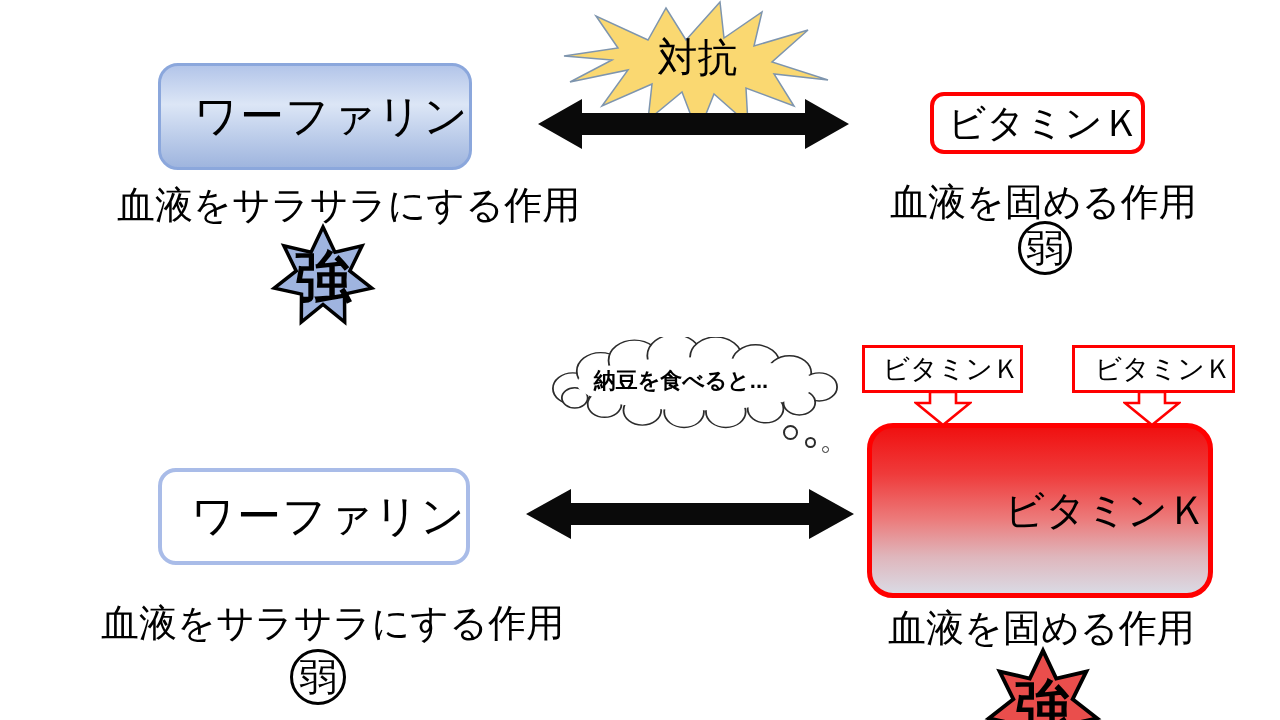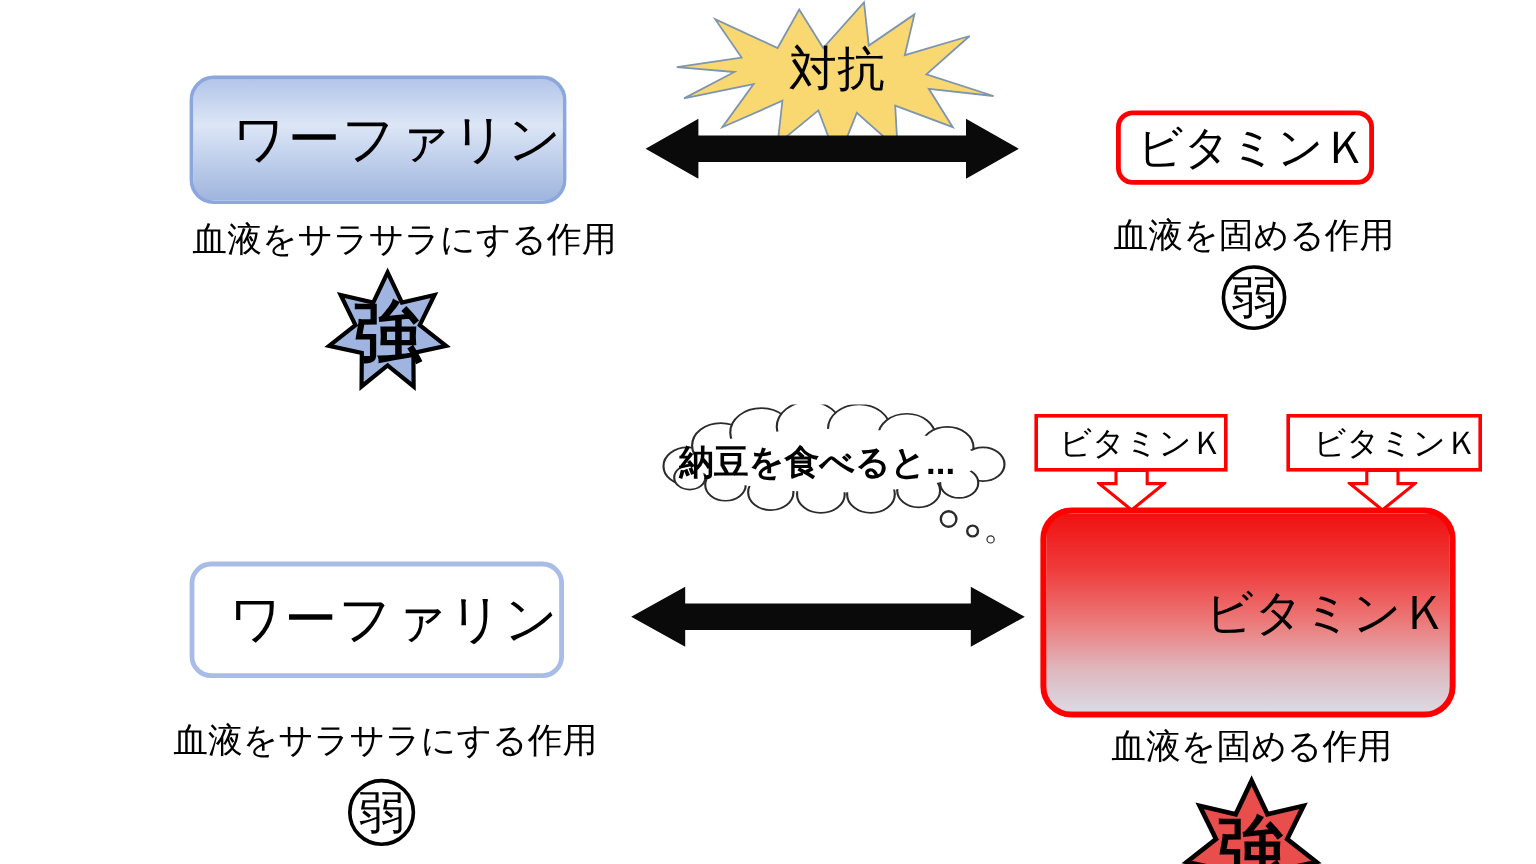--- a/index.html
+++ b/index.html
@@ -15,24 +15,24 @@
   }
   .blue-outline-box{border:4px solid #A9BCE8;border-radius:18px;background:#ffffff;}
   .red-outline-box{border:4px solid #FF0000;border-radius:14px;background:#ffffff;}
   .red-grad-box{
     border:5px solid #FF0000;border-radius:26px;
     background:linear-gradient(180deg,#F01111 0%,#EF3B3B 28%,#EC7A7A 55%,#DFB6BC 78%,#DADAE4 100%);
   }
   .tag-box{border:3px solid #FF0000;background:#ffffff;}
   .big-label{font-size:44px;letter-spacing:1px;}
   .mid-label{font-size:38px;}
-  .effect-label{font-size:29px;text-align:center;white-space:nowrap;}
+  .effect-label{font-size:38px;text-align:left;white-space:nowrap;}
   .burst-label{font-size:40px;text-align:center;}
   .tag-label{font-size:27px;}
-  .thought-label{font-size:29px;font-weight:bold;text-align:center;white-space:nowrap;}
+  .thought-label{font-size:22px;font-weight:bold;text-align:center;white-space:nowrap;}
   .circle-badge{
     border:3px solid #000;border-radius:50%;background:#fff;
     display:flex;align-items:center;justify-content:center;font-size:38px;box-sizing:border-box;
   }
   .star-label{font-size:56px;font-weight:bold;text-align:center;color:#000;line-height:1;}
   .tail-dot{border:2px solid #2b2b2b;border-radius:50%;background:#fff;box-sizing:border-box;}
 </style>
 </head>
 <body>
 

